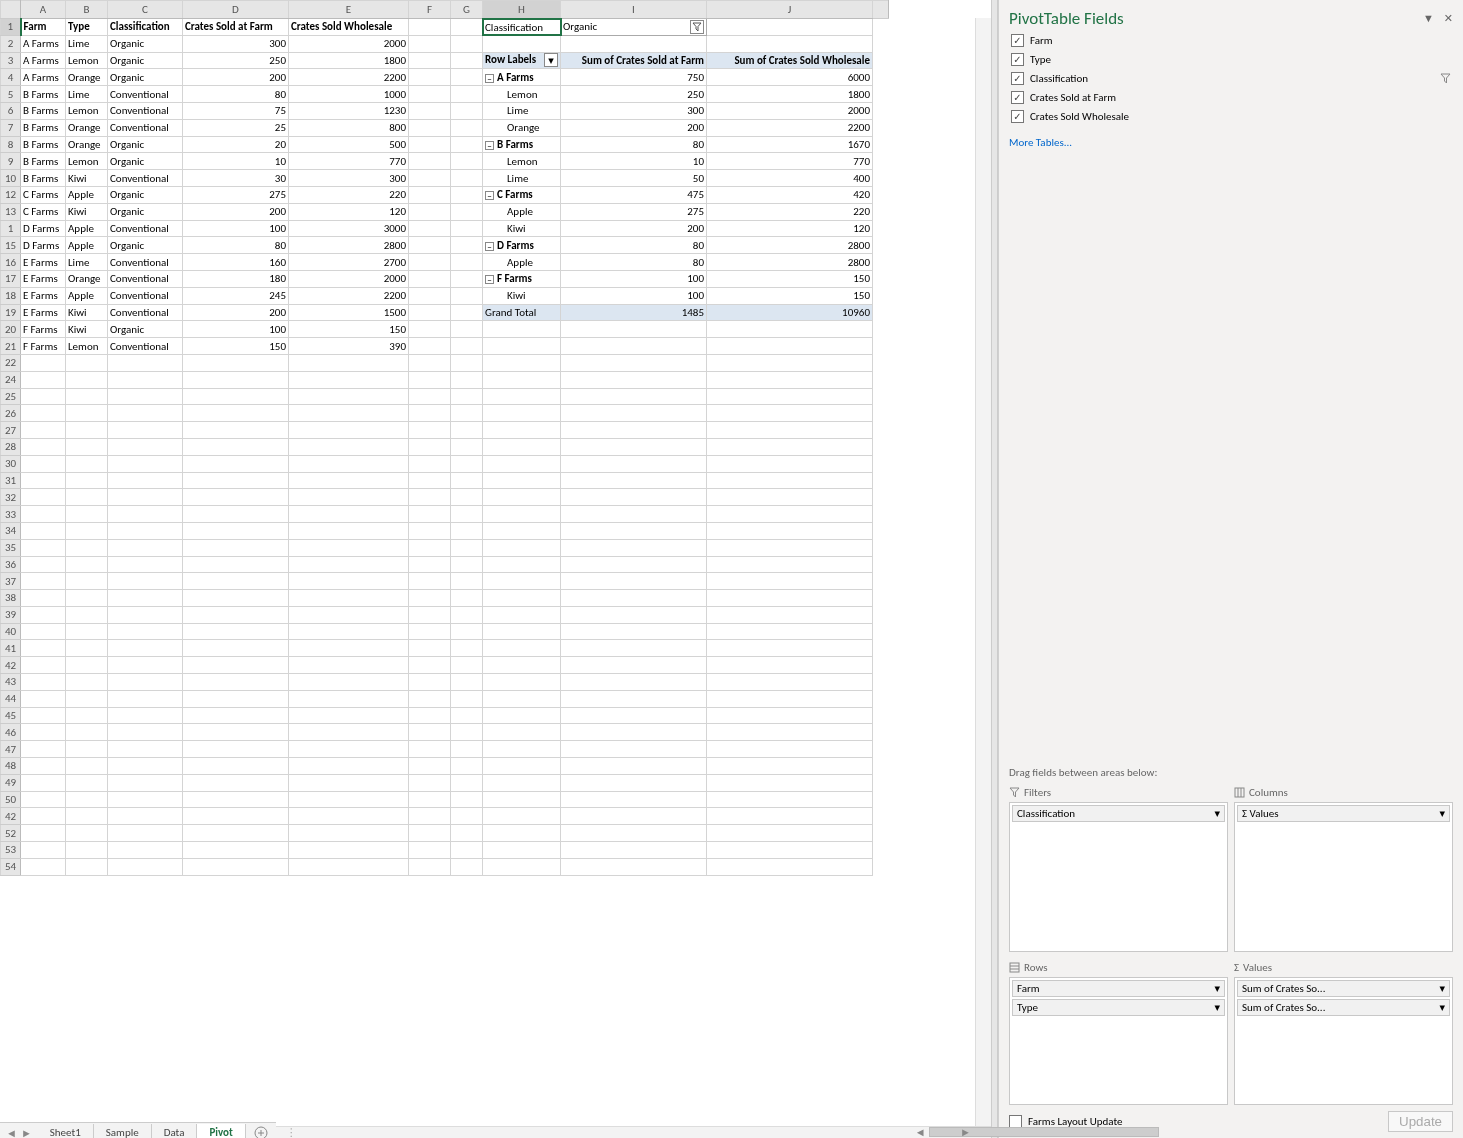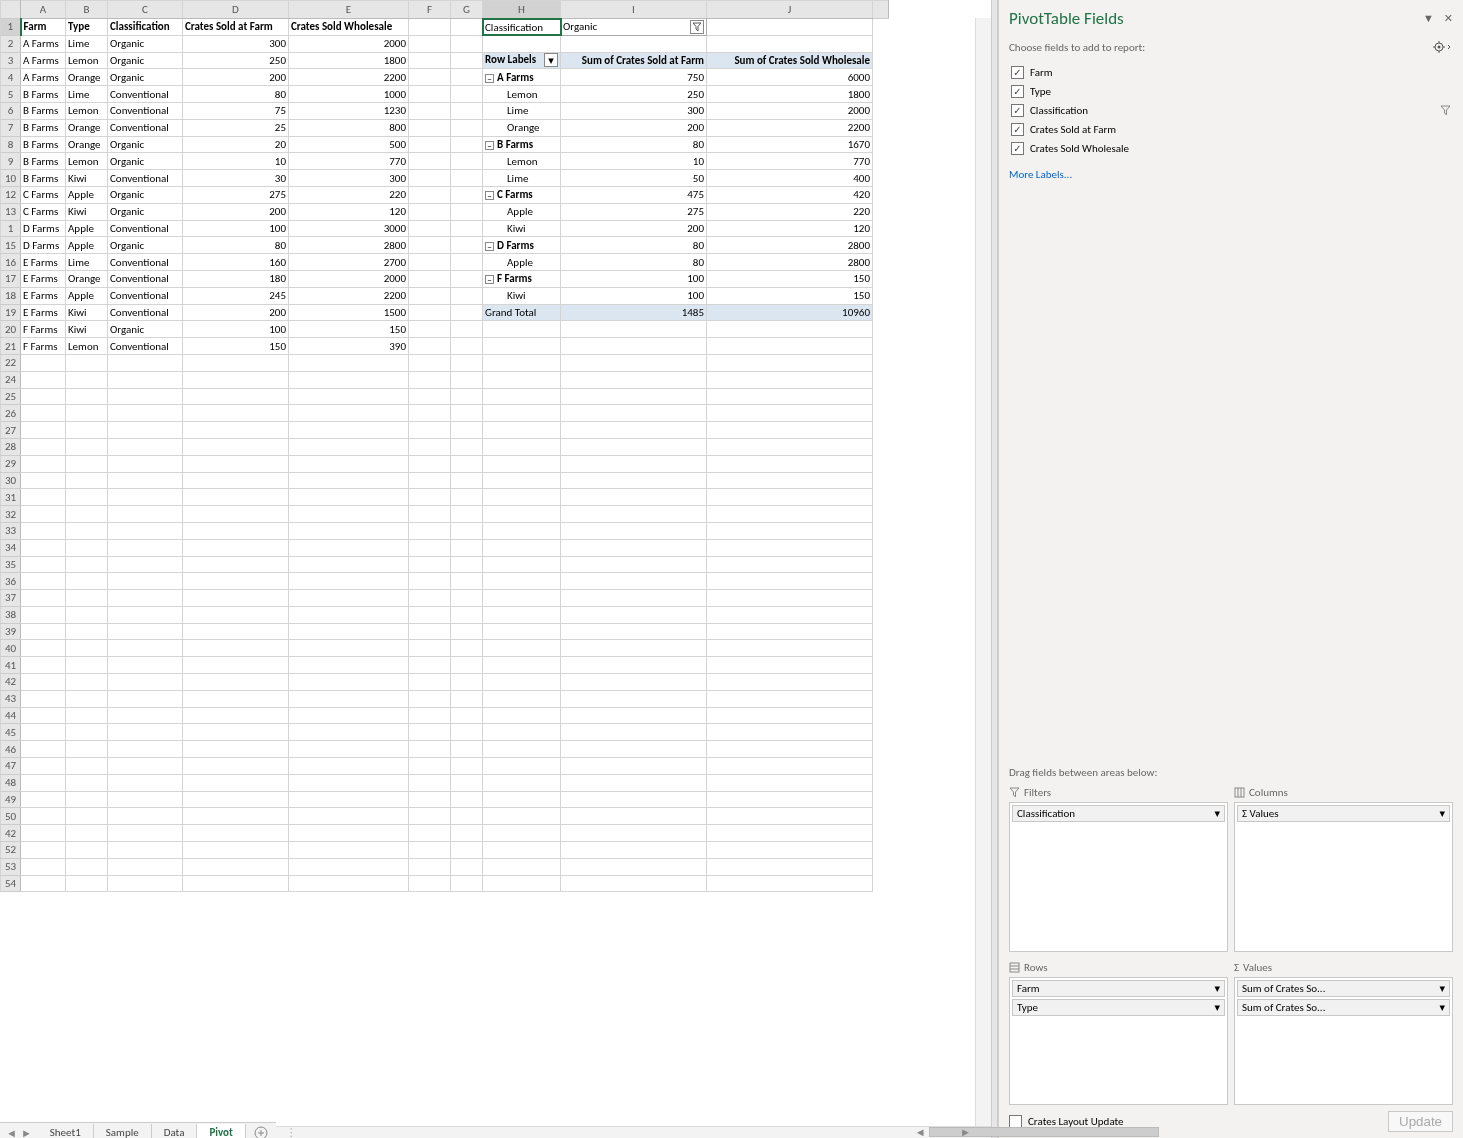--- a/index.html
+++ b/index.html
@@ -441,34 +441,20 @@
             <td class="" style=""></td>
             <td class="" style=""></td>
             <td class="" style=""></td>
             <td class="" style=""></td>
             <td class="" style=""></td>
             <td class="" style=""></td>
             <td class="" style=""></td>
             <td style="border:none"></td>
           </tr>
           <tr>
-            <th class="row-hdr">29</th>
-            <td class="" style=""></td>
-            <td class="" style=""></td>
-            <td class="" style=""></td>
-            <td class="" style=""></td>
-            <td class="" style=""></td>
-            <td class="" style=""></td>
-            <td class="" style=""></td>
-            <td class="" style=""></td>
-            <td class="" style=""></td>
-            <td class="" style=""></td>
-            <td style="border:none"></td>
-          </tr>
-          <tr>
             <th class="row-hdr">30</th>
             <td class="" style=""></td>
             <td class="" style=""></td>
             <td class="" style=""></td>
             <td class="" style=""></td>
             <td class="" style=""></td>
             <td class="" style=""></td>
             <td class="" style=""></td>
             <td class="" style=""></td>
             <td class="" style=""></td>
@@ -847,36 +833,20 @@
 <div class="mid-gutter"></div>
 
 <div class="panel">
   <div class="panel-title-row">
     <div class="panel-title">PivotTable Fields</div>
     <div class="panel-ctrls">
       <span>▼</span>
       <span>✕</span>
     </div>
   </div>
-  <div class="panel-sub">
-    <span>Choose fields to add to report:</span>
-    <span class="gear-icon">
-      <svg width="22" height="16" viewBox="0 0 22 16">
-          <circle cx="8" cy="8" r="4" fill="none" stroke="#555"></circle>
-          <circle cx="8" cy="8" r="1.5" fill="#555"></circle>
-          <g stroke="#555">
-            <line x1="8" y1="2" x2="8" y2="4"></line>
-            <line x1="8" y1="12" x2="8" y2="14"></line>
-            <line x1="2" y1="8" x2="4" y2="8"></line>
-            <line x1="12" y1="8" x2="14" y2="8"></line>
-          </g>
-          <path d="M17 6 L19 8 L17 10" fill="none" stroke="#555"></path>
-        </svg>
-    </span>
-  </div>
   <div class="field-list" id="fields">
       <div class="field-item">
         <span class="chk">✓</span>
         <span>Farm</span>
       </div>
       <div class="field-item">
         <span class="chk">✓</span>
         <span>Type</span>
       </div>
       <div class="field-item">
@@ -890,21 +860,21 @@
       </div>
       <div class="field-item">
         <span class="chk">✓</span>
         <span>Crates Sold at Farm</span>
       </div>
       <div class="field-item">
         <span class="chk">✓</span>
         <span>Crates Sold Wholesale</span>
       </div>
     </div>
-  <div class="more-tables">More Labels...</div>
+  <div class="more-tables">More Tables...</div>
   <div style="flex:1"></div>
   <div class="drag-label">Drag fields between areas below:</div>
   <div class="drop-areas" id="areas-top">
     <div class="drop-zone">
       <div class="drop-hdr">
           <span>
             <svg width="11" height="11" viewBox="0 0 11 11">
               <path d="M1 1 L10 1 L6.5 5 L6.5 10 L4.5 8 L4.5 5 Z" fill="none" stroke="#888"></path>
             </svg>
           </span>
@@ -972,17 +942,17 @@
           <div class="drop-item">
             <span>Sum of Crates So...</span>
             <span>▾</span>
           </div>
         </div>
     </div>
   </div>
   <div class="panel-footer">
     <label style="display:flex;align-items:center;gap:6px;">
       <span class="chk"></span>
-      <span>Crates Layout Update</span>
+      <span>Farms Layout Update</span>
     </label>
     <button class="update-btn">Update</button>
   </div>
 </div>
 
 </body></html>

